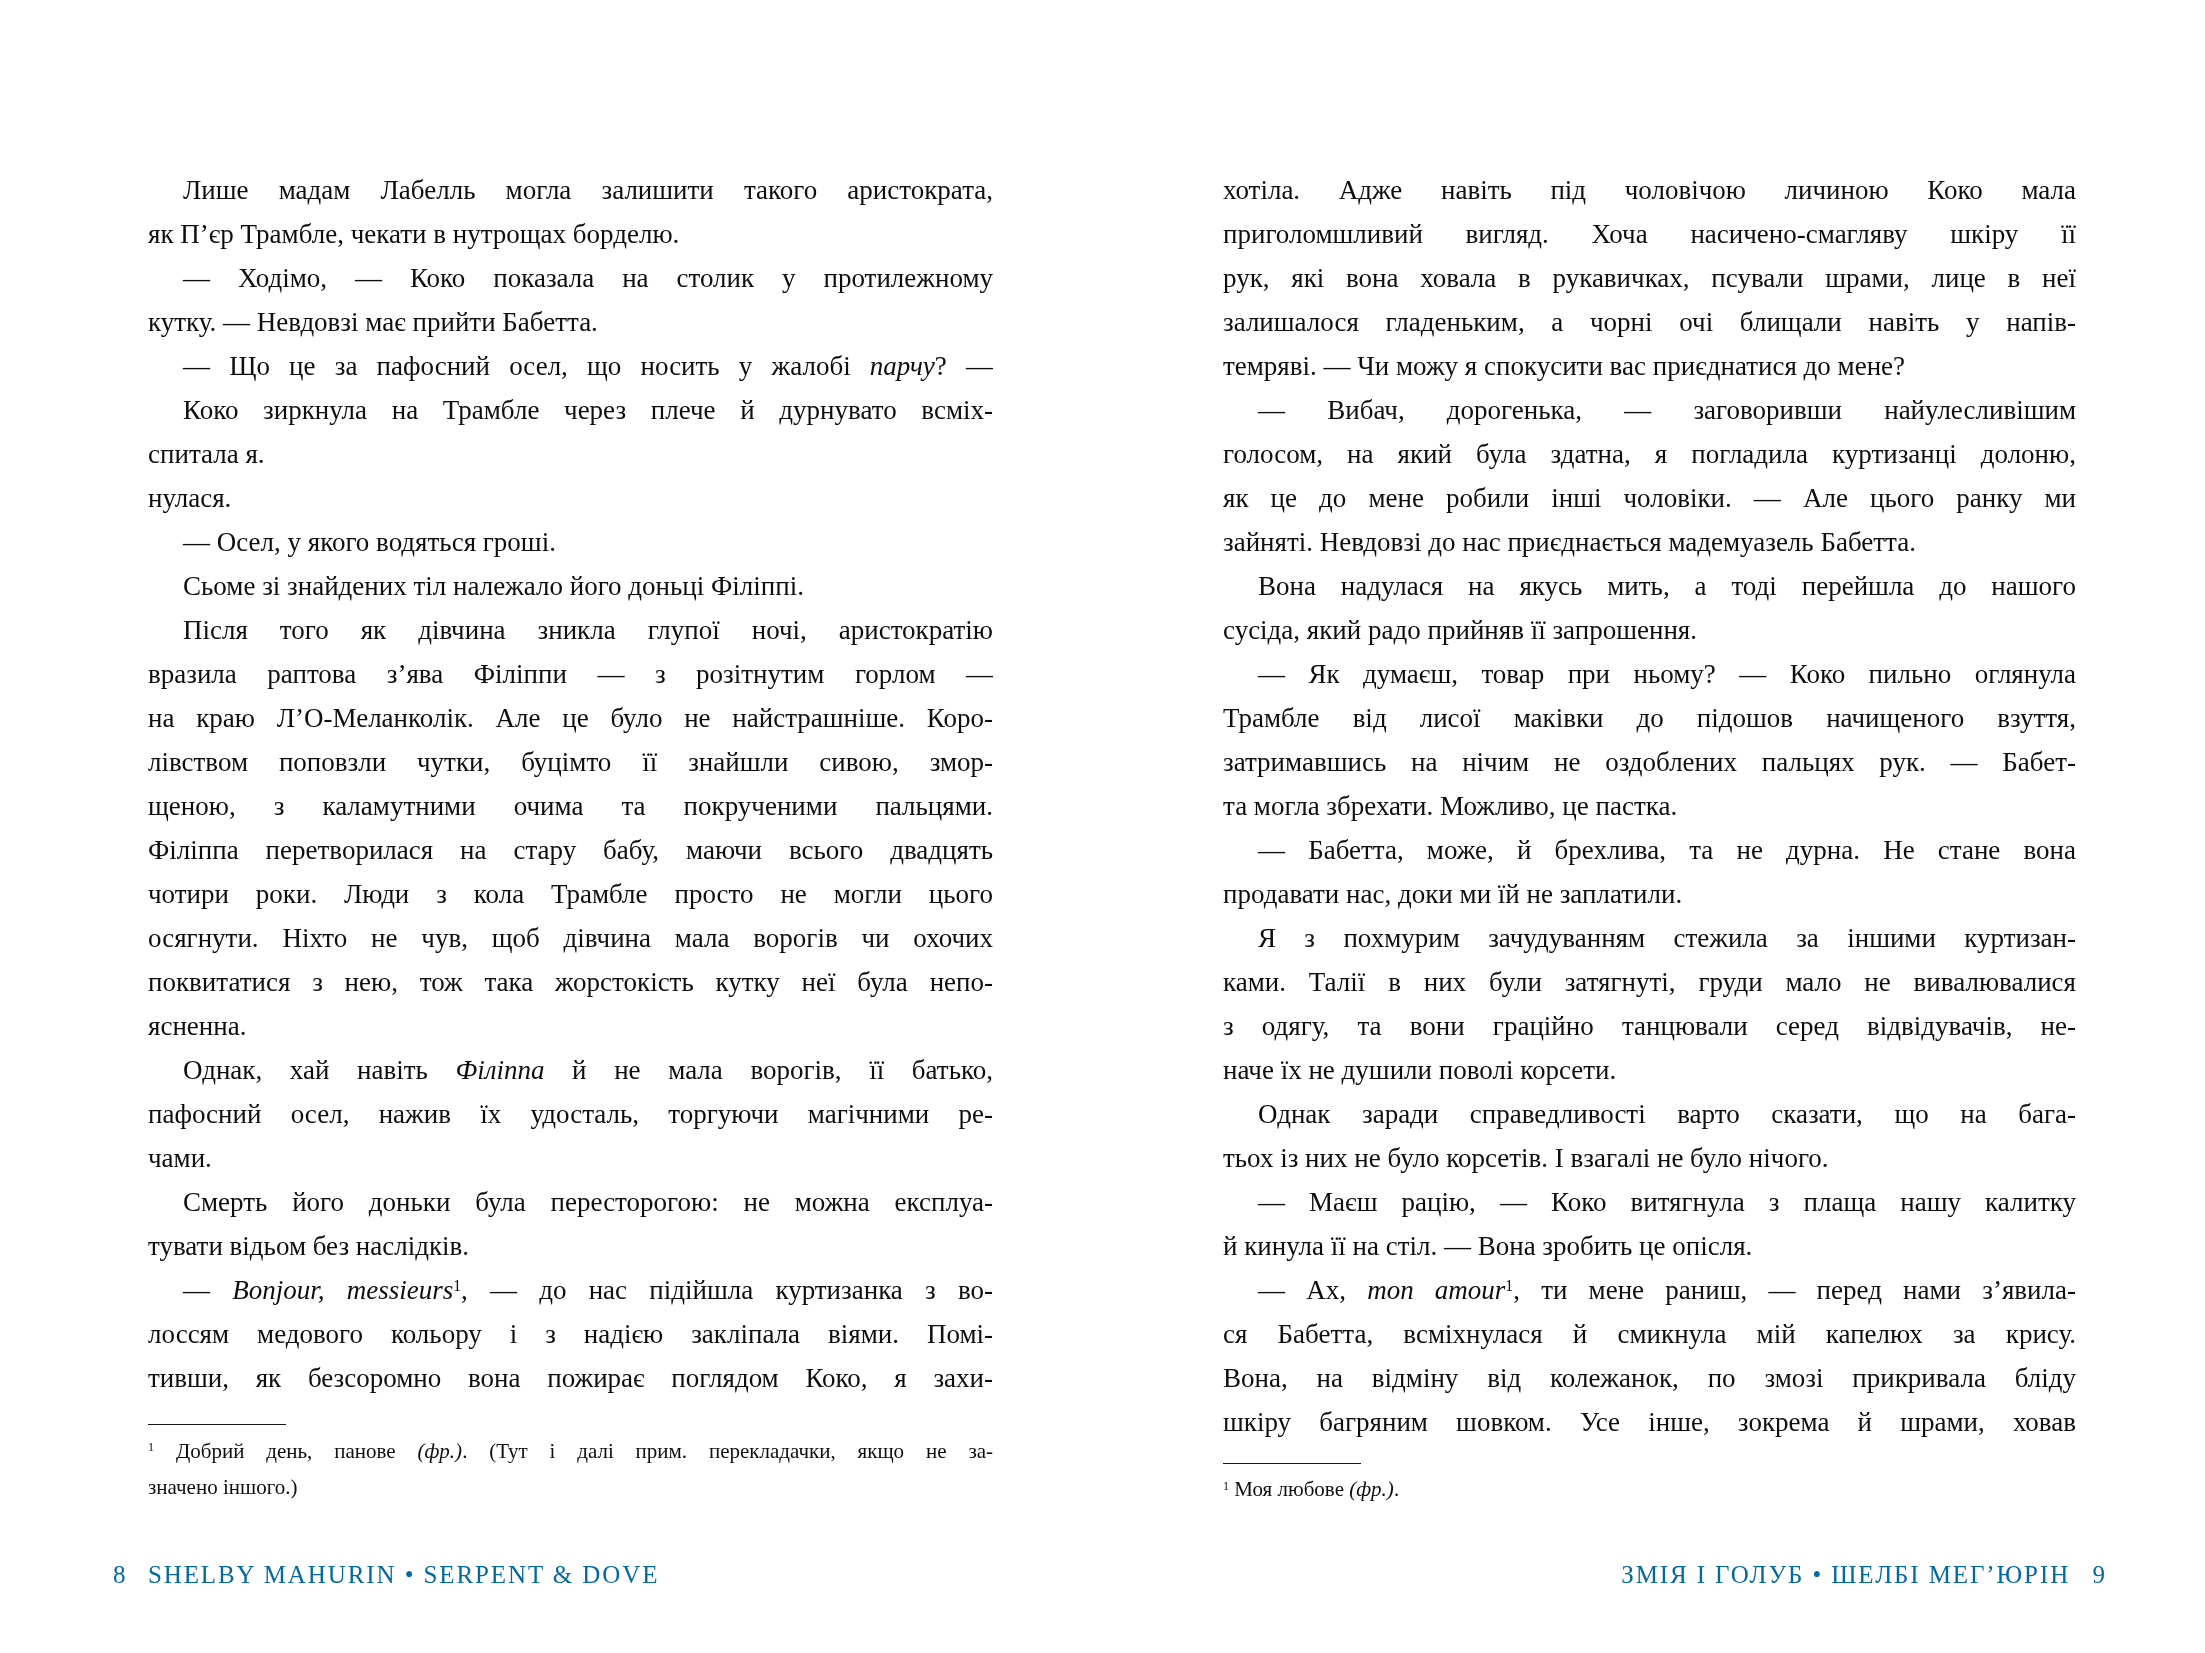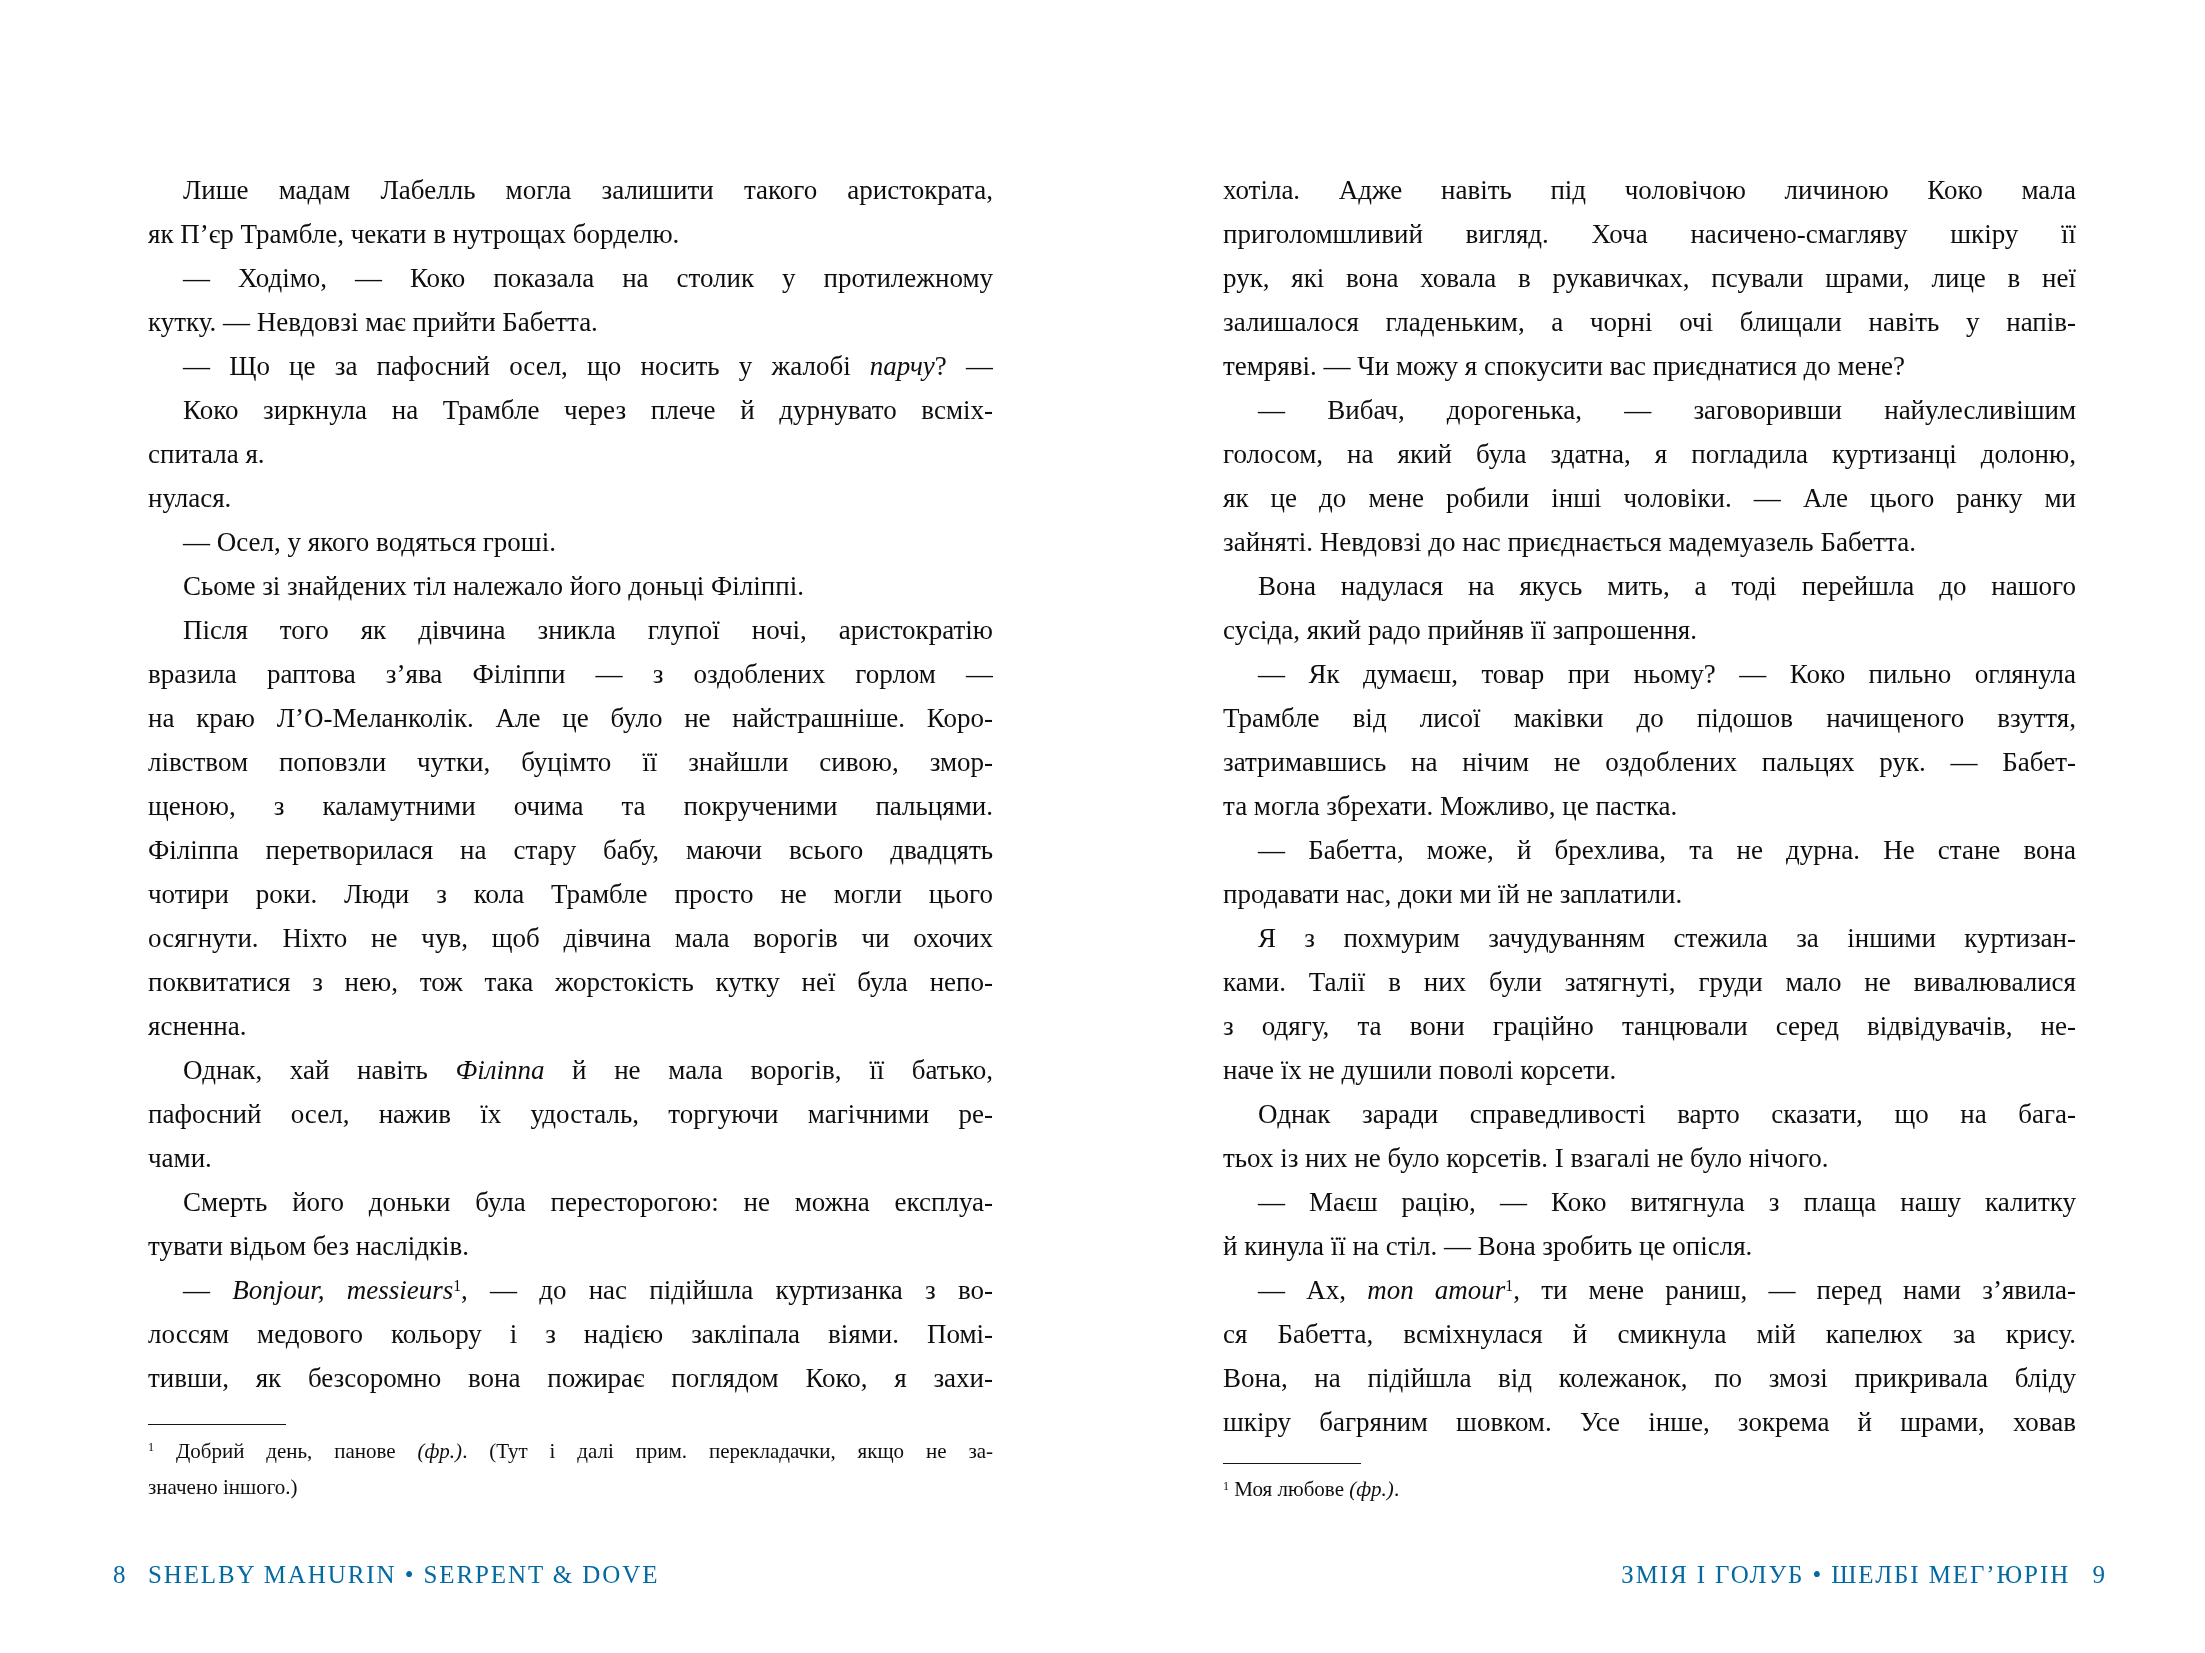--- a/index.html
+++ b/index.html
@@ -77,21 +77,21 @@
         <div class="line end">як П’єр Трамбле, чекати в нутрощах борделю.</div>
         <div class="line indent">— Ходімо, — Коко показала на столик у протилежному</div>
         <div class="line end">кутку. — Невдовзі має прийти Бабетта.</div>
         <div class="line indent">— Що це за пафосний осел, що носить у жалобі <em>парчу</em>? —</div>
         <div class="line indent">Коко зиркнула на Трамбле через плече й дурнувато всміх-</div>
         <div class="line end">спитала я.</div>
         <div class="line end">нулася.</div>
         <div class="line indent end">— Осел, у якого водяться гроші.</div>
         <div class="line indent end">Сьоме зі знайдених тіл належало його доньці Філіппі.</div>
         <div class="line indent">Після того як дівчина зникла глупої ночі, аристократію</div>
-        <div class="line">вразила раптова з’ява Філіппи — з оздоблених горлом —</div>
+        <div class="line">вразила раптова з’ява Філіппи — з розітнутим горлом —</div>
         <div class="line">на краю Л’О-Меланколік. Але це було не найстрашніше. Коро-</div>
         <div class="line">лівством поповзли чутки, буцімто її знайшли сивою, змор-</div>
         <div class="line">щеною, з каламутними очима та покрученими пальцями.</div>
         <div class="line">Філіппа перетворилася на стару бабу, маючи всього двадцять</div>
         <div class="line">чотири роки. Люди з кола Трамбле просто не могли цього</div>
         <div class="line">осягнути. Ніхто не чув, щоб дівчина мала ворогів чи охочих</div>
         <div class="line">поквитатися з нею, тож така жорстокість кутку неї була непо-</div>
         <div class="line end">ясненна.</div>
         <div class="line indent">Однак, хай навіть <em>Філіппа</em> й не мала ворогів, її батько,</div>
         <div class="line">пафосний осел, нажив їх удосталь, торгуючи магічними ре-</div>
@@ -132,21 +132,21 @@
         <div class="line indent">Я з похмурим зачудуванням стежила за іншими куртизан-</div>
         <div class="line">ками. Талії в них були затягнуті, груди мало не вивалювалися</div>
         <div class="line">з одягу, та вони граційно танцювали серед відвідувачів, не-</div>
         <div class="line end">наче їх не душили поволі корсети.</div>
         <div class="line indent">Однак заради справедливості варто сказати, що на бага-</div>
         <div class="line end">тьох із них не було корсетів. І взагалі не було нічого.</div>
         <div class="line indent">— Маєш рацію, — Коко витягнула з плаща нашу калитку</div>
         <div class="line end">й кинула її на стіл. — Вона зробить це опісля.</div>
         <div class="line indent">— Ах, <em>mon amour</em><sup>1</sup>, ти мене раниш, — перед нами з’явила-</div>
         <div class="line">ся Бабетта, всміхнулася й смикнула мій капелюх за крису.</div>
-        <div class="line">Вона, на підійшла від колежанок, по змозі прикривала бліду</div>
+        <div class="line">Вона, на відміну від колежанок, по змозі прикривала бліду</div>
         <div class="line">шкіру багряним шовком. Усе інше, зокрема й шрами, ховав</div>
         <div class="fn-rule"></div>
         <div class="fn-line end"><sup>1</sup> Моя любове <em>(фр.)</em>.</div>
       </div>
     <div class="footer footer-right">
       <span class="running-title">ЗМІЯ І ГОЛУБ • ШЕЛБІ МЕГ’ЮРІН</span><span class="page-num">9</span>
     </div>
   </div>
 
 </div>

